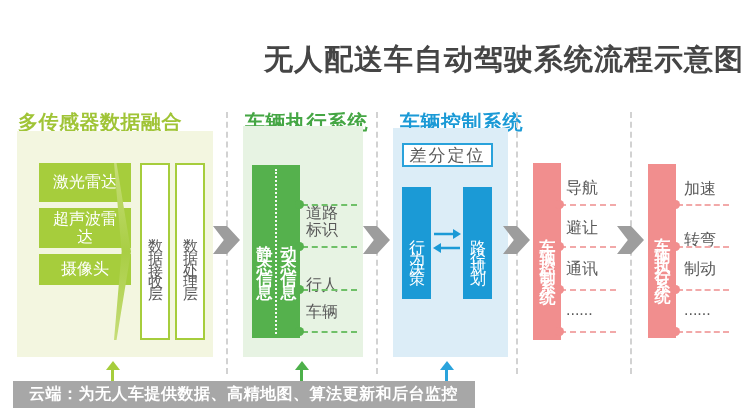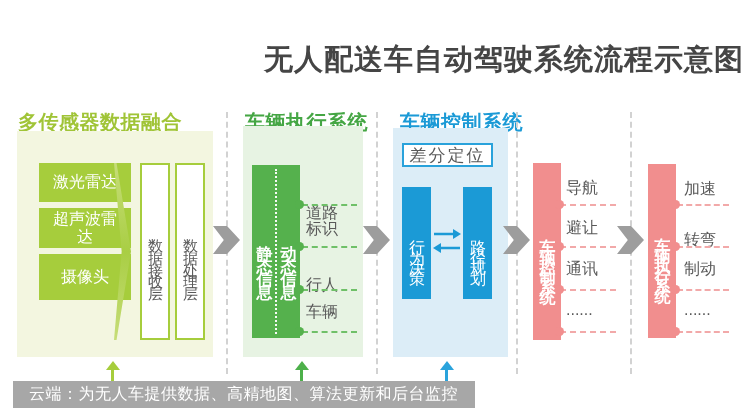--- a/index.html
+++ b/index.html
@@ -48,50 +48,50 @@
         display:flex;align-items:center;justify-content:center;padding-top:8px;box-sizing:border-box;}
   .divider{position:absolute;top:112px;height:262px;width:0;border-left:2px dashed #d2d2d2;}
   .flow-arrow{position:absolute;top:226px;width:27px;height:28px;background:#9d9d9d;
         clip-path:polygon(0 0,52% 0,100% 50%,52% 100%,0 100%,40% 50%);}
   .up-arrow{position:absolute;top:361px;width:14px;height:21px;}
   .up-arrow .head{position:absolute;top:0;left:0;width:0;height:0;
         border-left:7px solid transparent;border-right:7px solid transparent;border-bottom:9px solid currentColor;}
   .up-arrow .stem{position:absolute;top:8px;left:5px;width:3px;height:13px;background:currentColor;}
   .cloudbar{position:absolute;left:13px;top:381px;width:462px;height:27px;background:#a7a7a7;
         color:#fff;font-size:16px;letter-spacing:0.5px;display:flex;align-items:center;
-        padding-left:16px;box-sizing:border-box;}
+        padding-left:16px;box-sizing:border-box;font-weight:bold;}
 </style>
 </head>
 <body>
 
 <div id="stage">
 
   <div class="abs title">无人配送车自动驾驶系统流程示意图</div>
 
   <div class="abs sec-header hdr-fusion">多传感器数据融合</div>
   <div class="abs sec-header hdr-env">车辆执行系统</div>
   <div class="abs sec-header hdr-plan">车辆控制系统</div>
 
   <div class="panel panel1">
     <div class="sensor" style="top:32px;height:39px;">激光雷达</div>
     <div class="sensor" style="top:77px;height:40px;">超声波雷达</div>
-    <div class="sensor" style="top:123px;height:46px;">摄像头</div>
+    <div class="sensor" style="top:123px;height:31px;">摄像头</div>
     <div class="chevron"></div>
     <div class="layer" style="left:123px;">数据接收层</div>
     <div class="layer" style="left:158px;">数据处理层</div>
   </div>
 
   <div class="panel panel2">
     <div class="greenbox">
       <div class="vcol" style="left:0;">静态信息</div>
       <div class="dotline"></div>
       <div class="vcol" style="left:24px;">动态信息</div>
     </div>
     <div class="item" style="left:63px;top:52px;margin-top:24px;">道路</div>
-    <div class="item" style="left:63px;top:93px;font-family:Liberation Mono, monospace;">标识</div>
+    <div class="item" style="left:63px;top:93px;">标识</div>
     <div class="item" style="left:63px;top:148px;">行人</div>
     <div class="item" style="left:63px;top:175px;">车辆</div>
     <div class="dash" style="left:59px;top:78px;width:55px;"></div>
     <div class="dash" style="left:59px;top:120px;width:55px;"></div>
     <div class="dash" style="left:59px;top:163px;width:55px;"></div>
     <div class="dash" style="left:59px;top:205px;width:55px;"></div>
     <div class="bump green" style="left:52px;top:74px;"></div>
     <div class="bump green" style="left:52px;top:116px;"></div>
     <div class="bump green" style="left:52px;top:159px;"></div>
     <div class="bump green" style="left:52px;top:201px;"></div>

